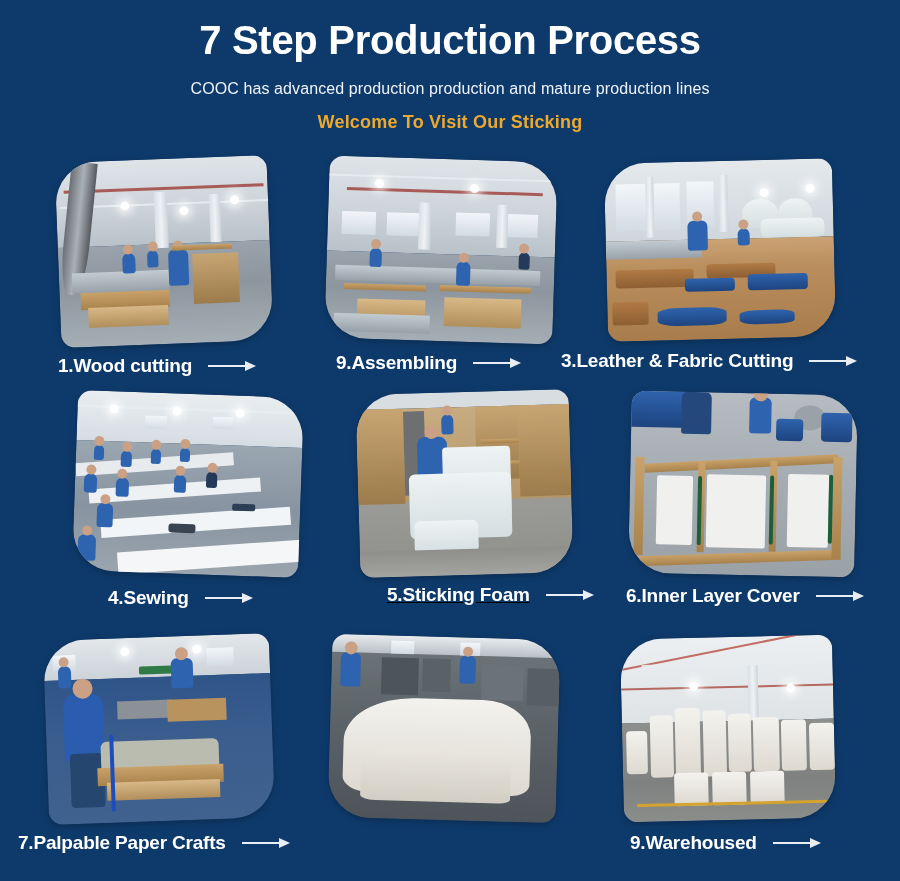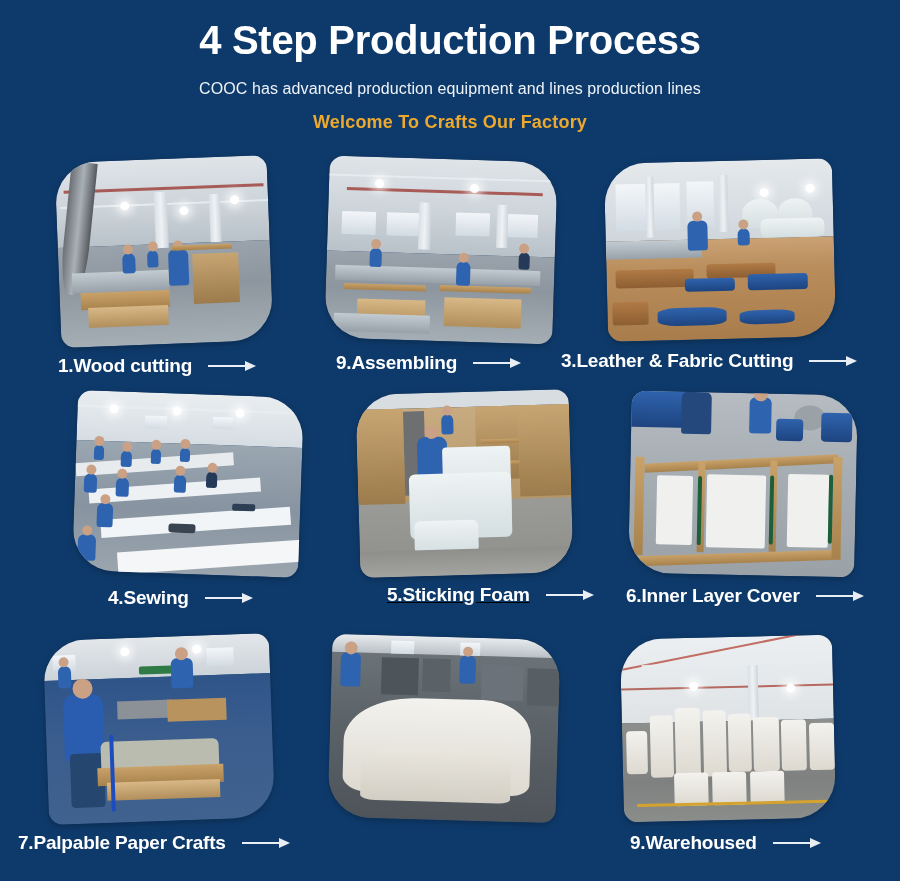--- a/index.html
+++ b/index.html
@@ -99,23 +99,23 @@
   .crate{position:absolute;background:linear-gradient(180deg,#c7a573,#9c7b4c);}
   .green{position:absolute;background:#1d5f3a;border-radius:2px;}
   .pallet{position:absolute;background:#b9935e;}
 </style>
 </head>
 <body>
 
 <div class="page">
 
   <div class="header">
-    <h1 class="title">4 Step Production Process</h1>
-    <p class="subtitle">COOC has advanced production equipment and lines production lines</p>
-    <p class="tagline">Welcome To Crafts Our Factory</p>
+    <h1 class="title">7 Step Production Process</h1>
+    <p class="subtitle">COOC has advanced production production and mature production lines</p>
+    <p class="tagline">Welcome To Visit Our Sticking</p>
   </div>
 
   <div class="rows">
 
     <div class="row">
 
       <div class="cell" style="left:58px;top:4px;">
         <div class="photo" style="width:212px;height:185px;transform:rotate(-2.2deg);">
           <div class="scene">
             <div class="sc">

